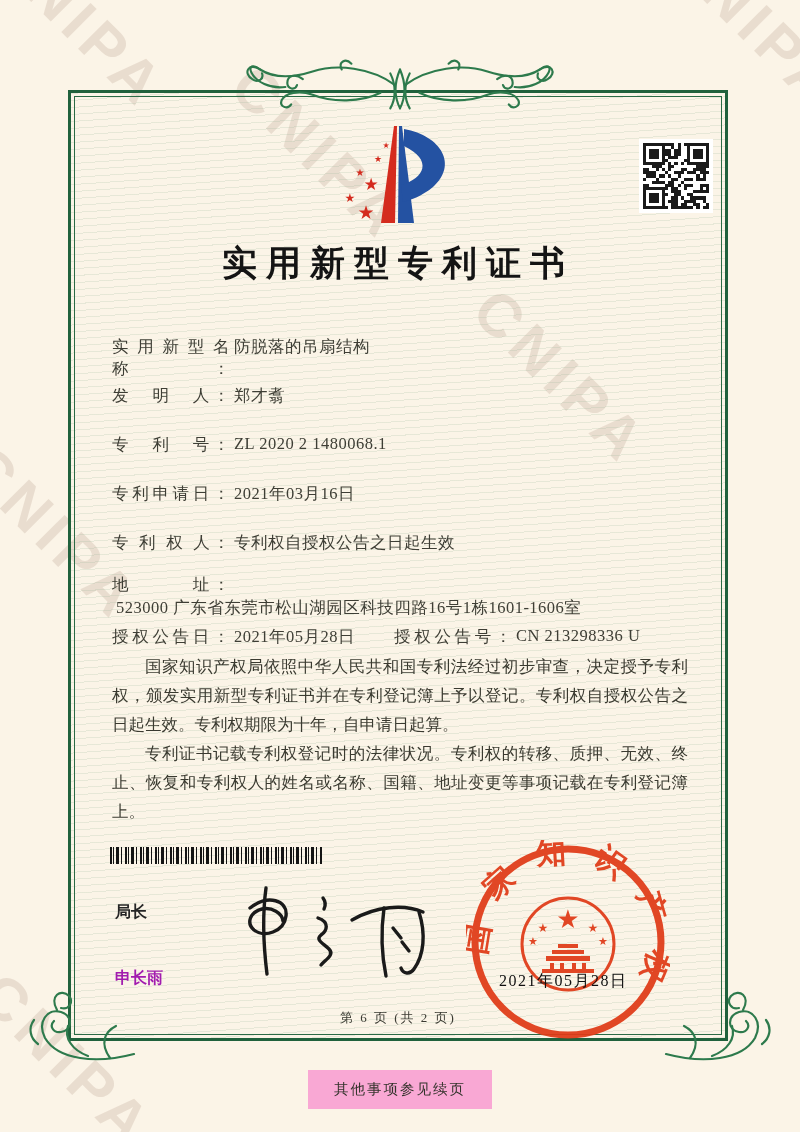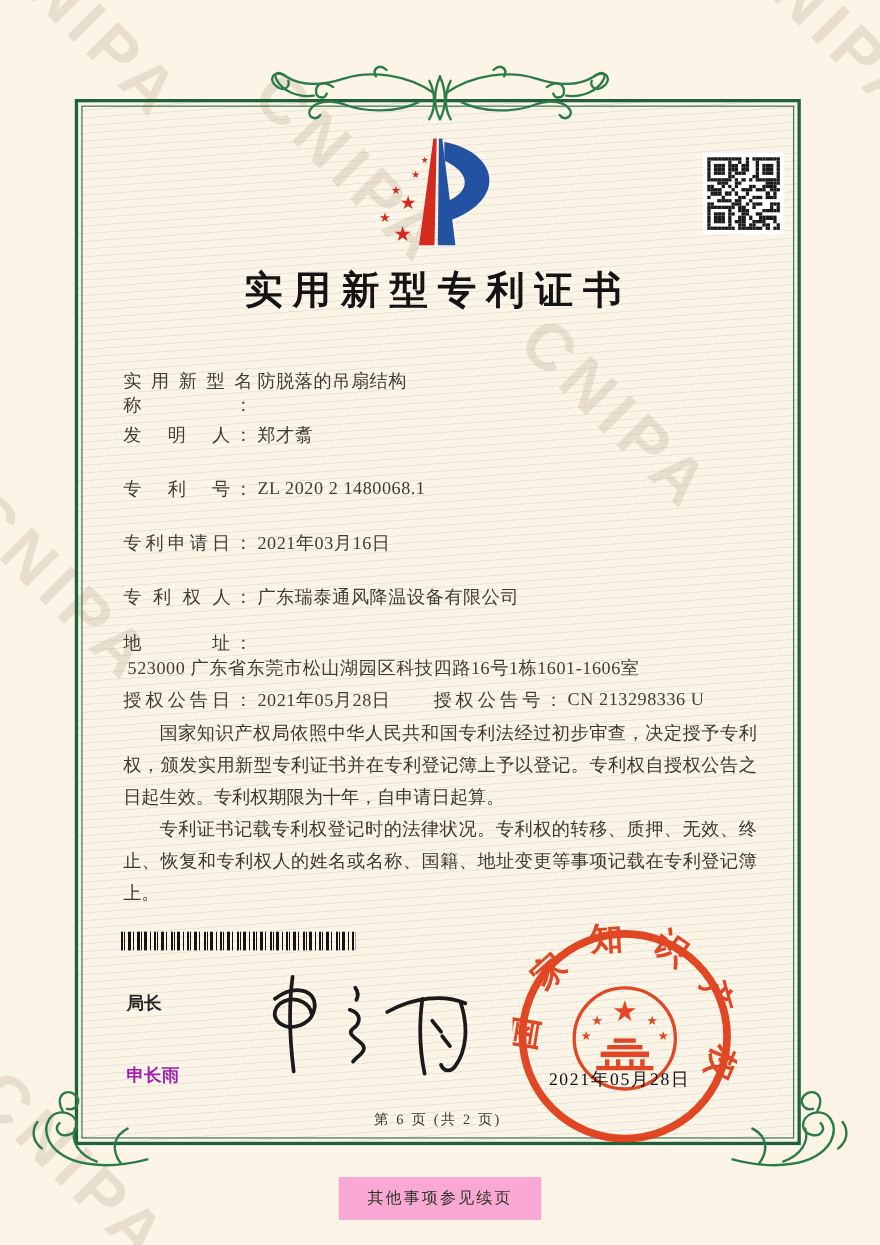--- a/index.html
+++ b/index.html
@@ -589,21 +589,21 @@
   <div class="row r3">
     <span class="lbl">专　利　号：</span>
     <span class="val">ZL 2020 2 1480068.1</span>
   </div>
   <div class="row r4">
     <span class="lbl">专利申请日：</span>
     <span class="val">2021年03月16日</span>
   </div>
   <div class="row r5">
     <span class="lbl">专 利 权 人：</span>
-    <span class="val">广东瑞泰通风降温设备有限公司</span>
+    <span class="val">专利权自授权公告之日起生效</span>
   </div>
   <div class="row r6">
     <span class="lbl">地　　　址：</span>
     <span class="val">523000 广东省东莞市松山湖园区科技四路16号1栋1601-1606室</span>
   </div>
   <div class="row r7">
     <span class="lbl">授权公告日：</span>
     <span class="val">2021年05月28日</span>
   </div>
   <div class="row r8">

